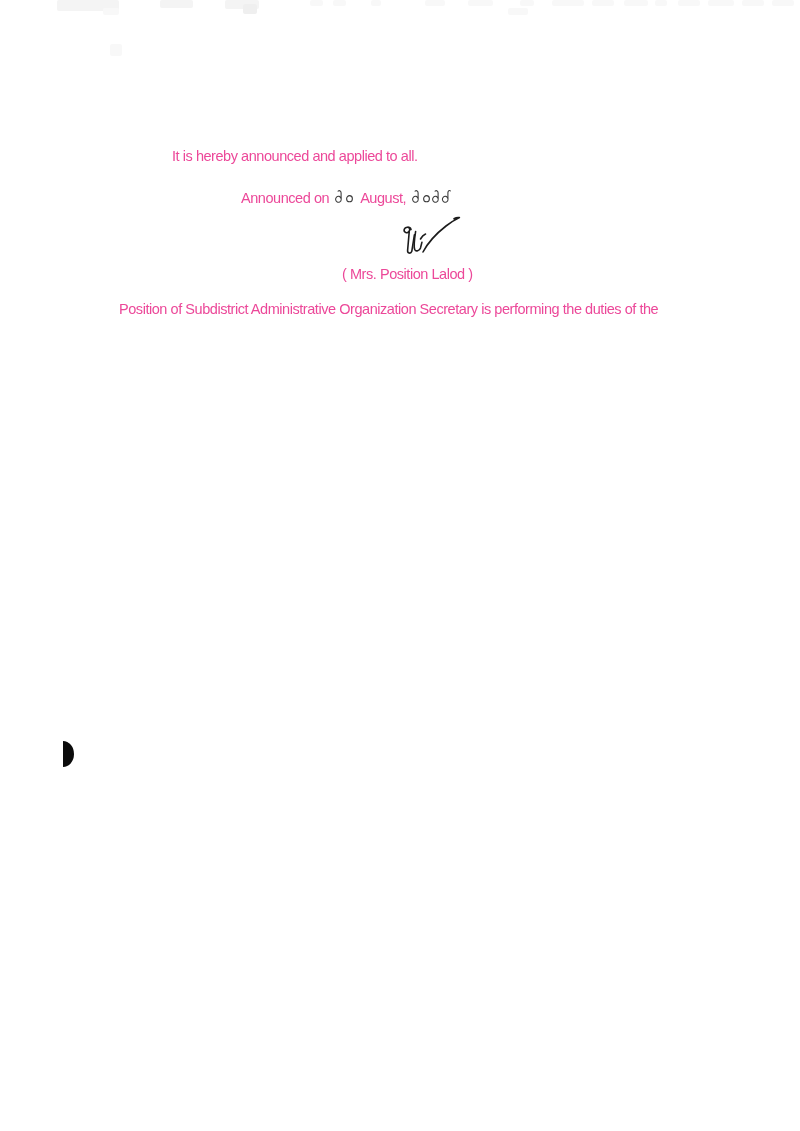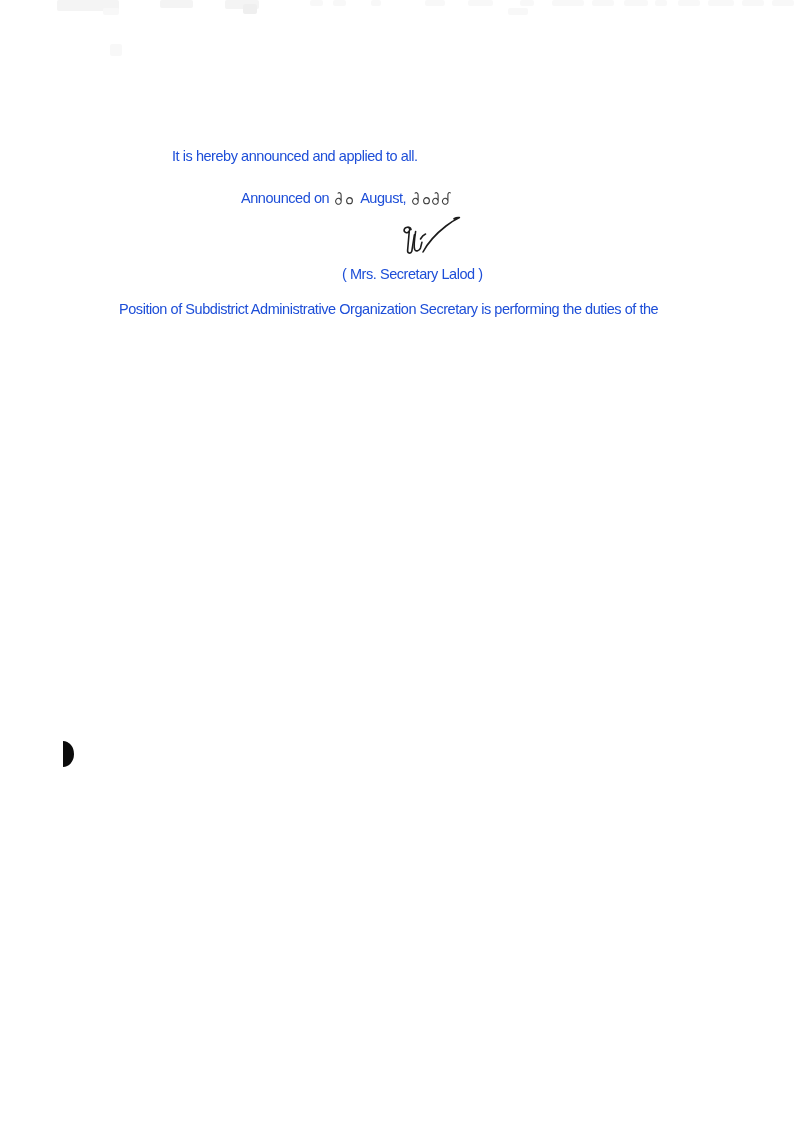--- a/index.html
+++ b/index.html
@@ -10,29 +10,29 @@
   .page {
     position: relative;
     width: 800px;
     height: 1131px;
     background: #ffffff;
     overflow: hidden;
     font-family: "Liberation Sans", sans-serif;
   }
   .doc-line {
     position: absolute;
-    color: #1d4ed8;
+    color: #ec4899;
     font-size: 14.5px;
     letter-spacing: -0.45px;
     line-height: 18px;
     white-space: nowrap;
   }
   .date-line {
     display: flex;
-    align-items: center;
+    align-items: flex-start;
   }
   .thai-num {
     display: inline-block;
     margin: 0 1px;
   }
   .thai-num svg {
     display: block;
   }
   .num-gap { display: inline-block; width: 4px; }
   .smudge {
@@ -122,20 +122,20 @@
   </div>
 
   <svg class="signature" viewBox="0 0 72 52" fill="none" stroke="#1c1c1c" stroke-width="1.6" stroke-linecap="round" stroke-linejoin="round">
     <path d="M15,19.5 c-1,-3.2 -6,-3 -6.8,0 c-0.7,2.8 3.2,4.6 5,1.8 c0.9,-1.5 0.4,-3 -0.4,-3.6"></path>
     <path d="M13.2,22 l-1.6,18.5 c-0.2,3 3.2,3.6 4.2,0.8 l2.6,-16.5"></path>
     <path d="M19.6,21.5 c-1.2,8 -2,15.5 -0.9,18 c1.1,2.4 4.8,1.4 5.8,-1.6 l1.4,-5.5"></path>
     <path d="M24.5,29 c1.4,-2.6 3.4,-4.4 5,-5"></path>
     <path d="M27,42 C32,32.5 41,23 50,16 C55,12.2 60,9.2 63.4,7.6 C61.8,7.2 59.6,7.8 58,8.8"></path>
   </svg>
 
-  <div class="doc-line" style="left:342px; top:265px;">( Mrs. Secretary Lalod )</div>
+  <div class="doc-line" style="left:342px; top:265px;">( Mrs. Position Lalod )</div>
 
   <div class="doc-line" style="left:119px; top:300px;">Position of Subdistrict Administrative Organization Secretary is performing the duties of the</div>
 
 
   <div class="punch-mark"></div>
 
 </div>
 
 </body></html>

